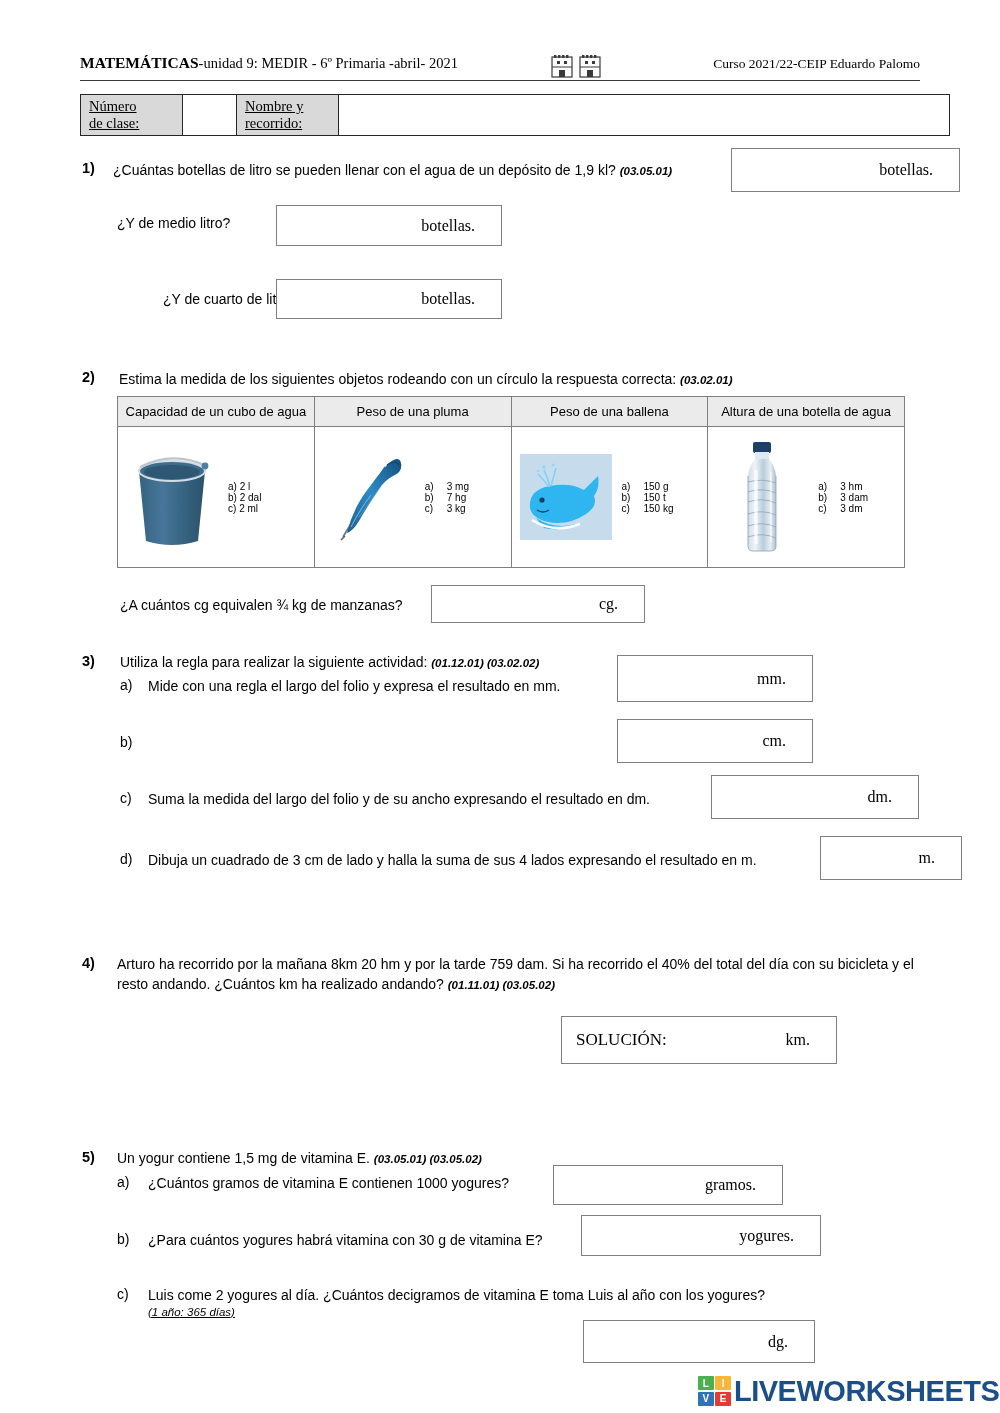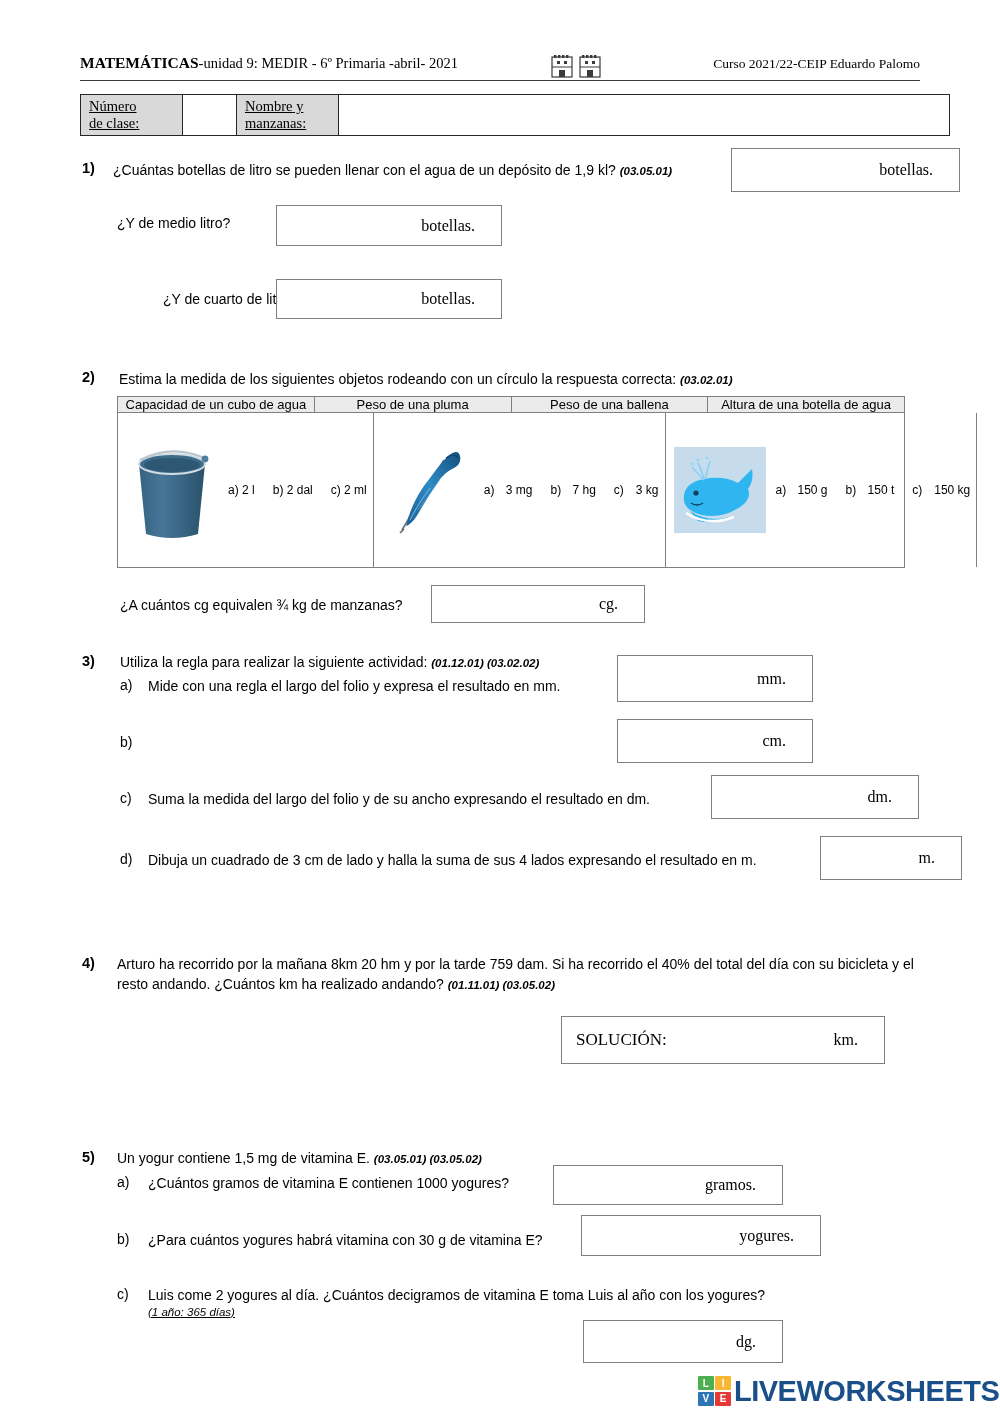--- a/index.html
+++ b/index.html
@@ -152,21 +152,21 @@
     top: 396px;
     width: 788px;
     height: 172px;
     border: 1.2px solid #7f7f7f;
     box-sizing: border-box;
     display: flex;
     flex-direction: column;
   }
   .est-head {
     display: flex;
-    height: 16px;
+    height: 30px;
     background: #ebebeb;
     border-bottom: 1.2px solid #7f7f7f;
     box-sizing: border-box;
   }
   .est-head div {
     flex: 1;
     box-sizing: border-box;
     border-right: 1.2px solid #7f7f7f;
     display: flex;
     align-items: center;
@@ -192,25 +192,24 @@
     min-width: 96px;
     height: 118px;
     position: relative;
     display: flex;
     align-items: center;
     justify-content: center;
   }
   .est-opts {
     flex: 1;
     display: flex;
-    flex-direction: row;
+    flex-direction: column;
     justify-content: center;
-    gap: 18px;
     padding-left: 8px;
-    font-size: 12px;
+    font-size: 10px;
   }
   .est-opts .opt { white-space: nowrap; }
   .est-opts .opt .lt { display: inline-block; width: 22px; }
 
   
   .lw {
     position: absolute;
     left: 698px;
     top: 1372px;
     height: 38px;
@@ -288,21 +287,21 @@
   <div class="header-rule"></div>
 
   <div class="nametable">
     <div class="nt-cell nt-label nt-w1">
       <div>Número</div>
       <div>de clase:</div>
     </div>
     <div class="nt-cell nt-blank nt-w2"></div>
     <div class="nt-cell nt-label nt-w3">
       <div>Nombre y</div>
-      <div>manzanas:</div>
+      <div>recorrido:</div>
     </div>
     <div class="nt-cell nt-blank nt-last"></div>
   </div>
 
   <div class="qnum" style="left:82px; top:160px;">1)</div>
   <div class="qtext" style="left:113px; top:161px; width:620px;">
     <span>¿Cuántas botellas de litro se pueden llenar con el agua de un depósito de 1,9 kl?</span>
     <span class="code">(03.05.01)</span>
   </div>
   <div class="abox" style="left:731px; top:148px; width:229px; height:44px;">
@@ -480,21 +479,21 @@
   <div class="abox" style="left:820px; top:836px; width:142px; height:44px;">
     <span class="unit">m.</span>
   </div>
 
   <div class="qnum" style="left:82px; top:955px;">4)</div>
   <div class="qtext" style="left:117px; top:955px; width:800px;">
     <span>Arturo ha recorrido por la mañana 8km 20 hm y por la tarde 759 dam. Si ha recorrido el 40% del total del día con su</span>
     <span>bicicleta y el resto andando. ¿Cuántos km ha realizado andando?</span>
     <span class="code">(01.11.01) (03.05.02)</span>
   </div>
-  <div class="abox with-label" style="left:561px; top:1016px; width:324px; height:48px;gap:12px;">
+  <div class="abox with-label" style="left:561px; top:1016px; width:276px; height:48px;gap:12px;">
     <span class="sol-label">SOLUCIÓN:</span>
     <span class="unit">km.</span>
   </div>
 
   <div class="qnum" style="left:82px; top:1149px;">5)</div>
   <div class="qtext" style="left:117px; top:1149px; width:440px;">
     <span>Un yogur contiene 1,5 mg de vitamina E.</span>
     <span class="code">(03.05.01) (03.05.02)</span>
   </div>
 
@@ -506,21 +505,21 @@
 
   <div class="sub-letter" style="left:117px; top:1231px;">b)</div>
   <div class="qtext" style="left:148px; top:1231px;">¿Para cuántos yogures habrá vitamina con 30 g de vitamina E?</div>
   <div class="abox" style="left:581px; top:1215px; width:240px; height:41px;">
     <span class="unit">yogures.</span>
   </div>
 
   <div class="sub-letter" style="left:117px; top:1286px;">c)</div>
   <div class="qtext" style="left:148px; top:1286px;">Luis come 2 yogures al día. ¿Cuántos decigramos de vitamina E toma Luis al año con los yogures?</div>
   <div class="smallnote" style="left:148px; top:1306px;">(1 año: 365 días)</div>
-  <div class="abox" style="left:583px; top:1320px; width:200px; height:43px;">
+  <div class="abox" style="left:583px; top:1320px; width:232px; height:43px;">
     <span class="unit">dg.</span>
   </div>
 
   <div class="lw">
     <div class="lw-grid">
       <span style="background:#4CAF50">L</span>
       <span style="background:#F7B733">I</span>
       <span style="background:#2C74B3">V</span>
       <span style="background:#E53935">E</span>
     </div>

